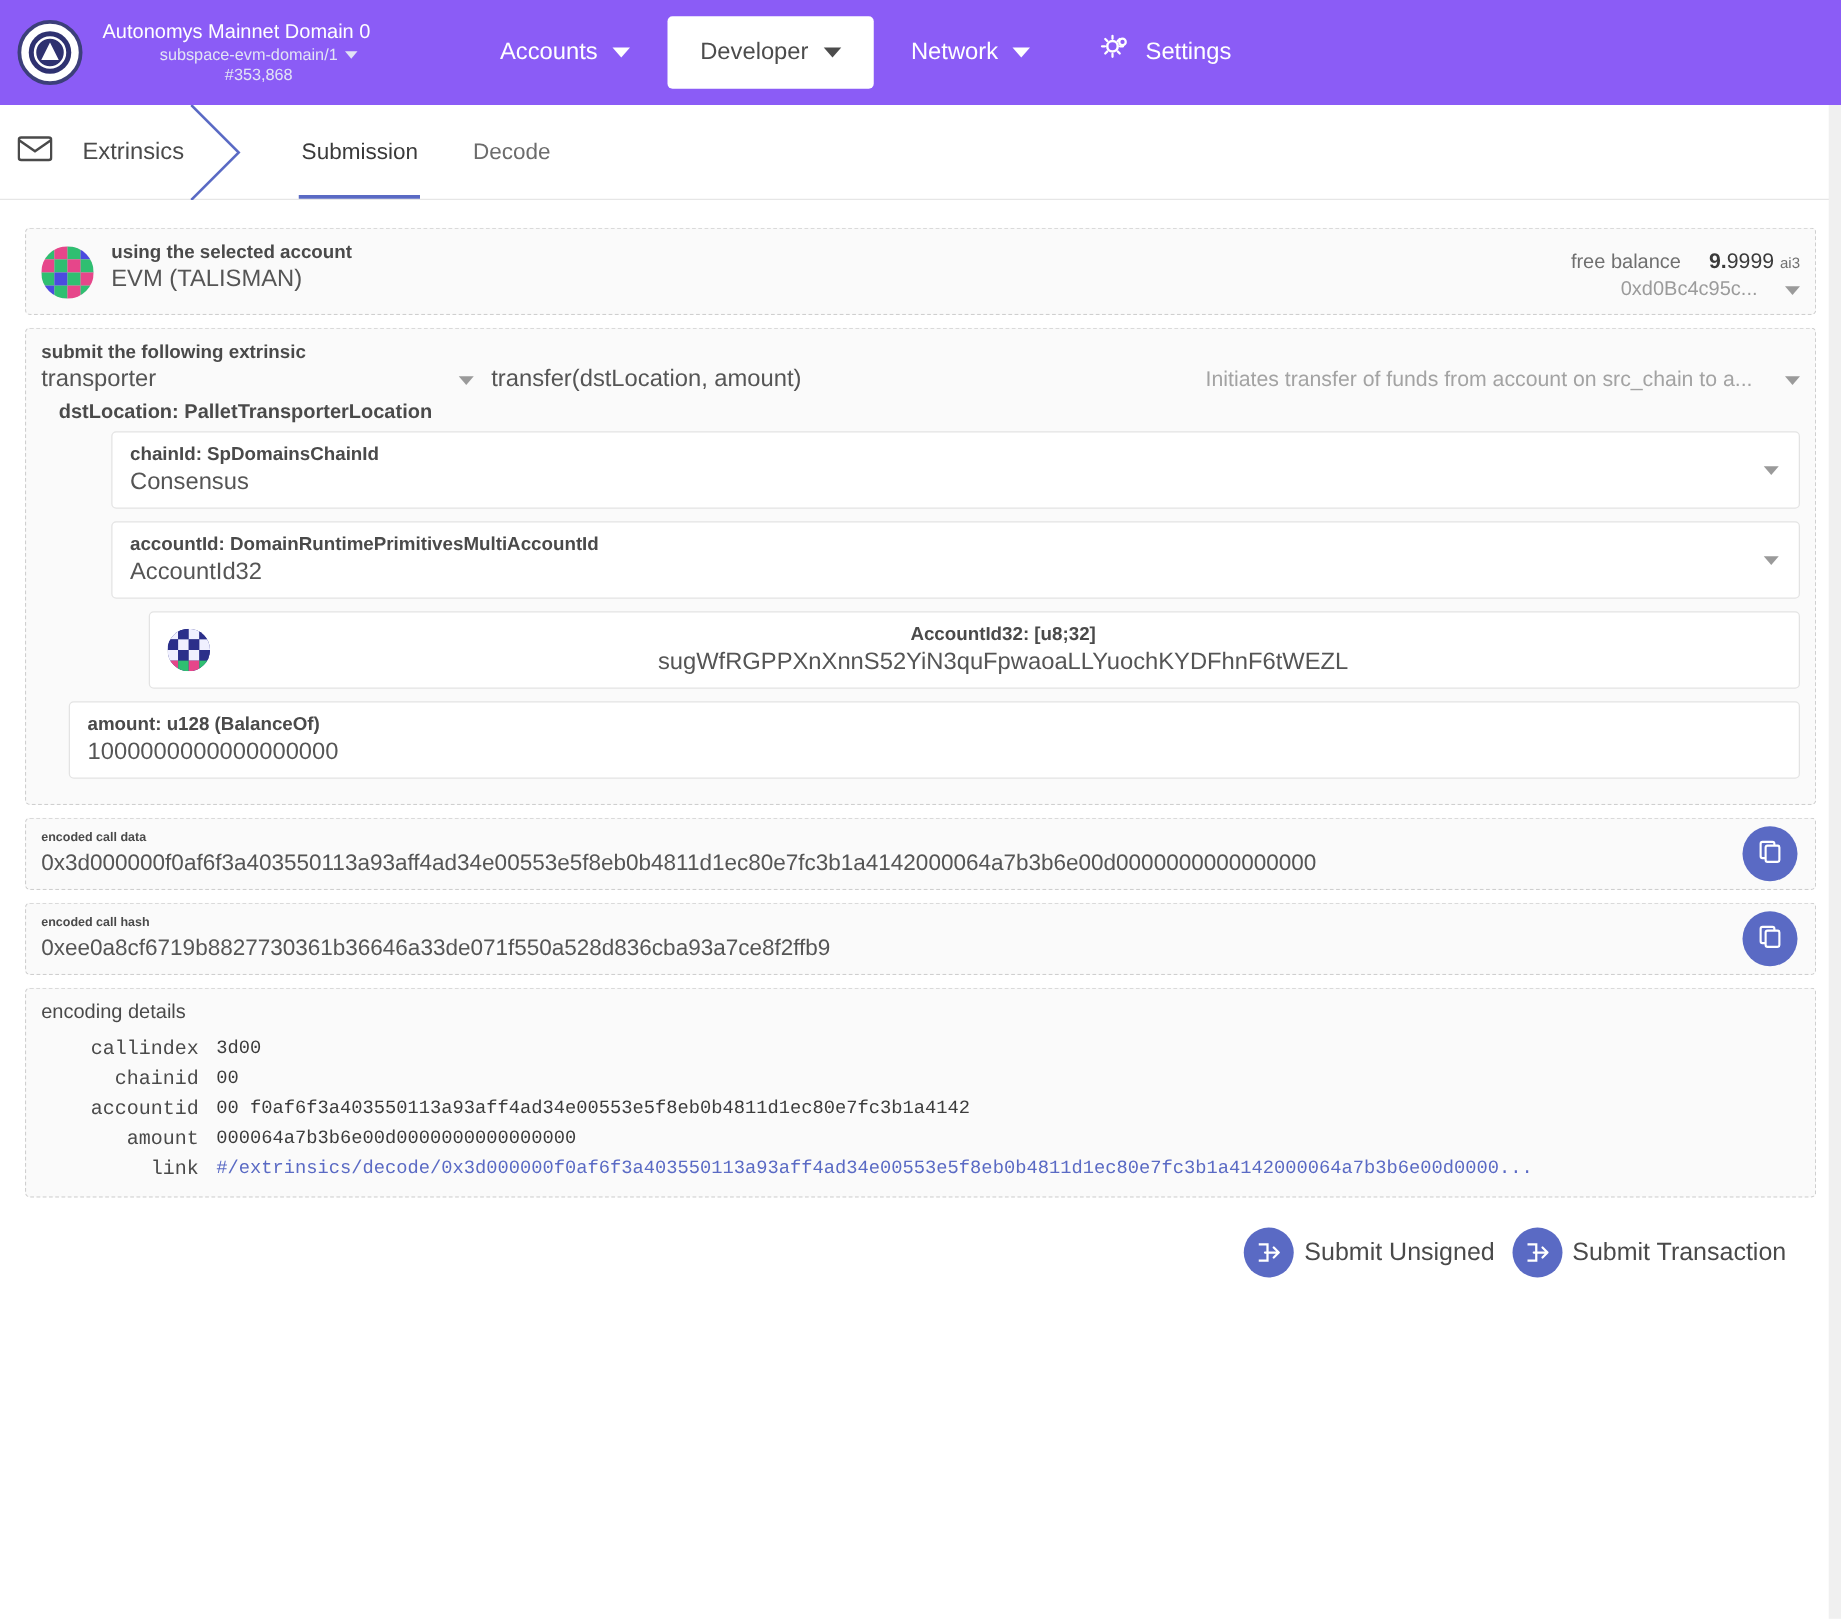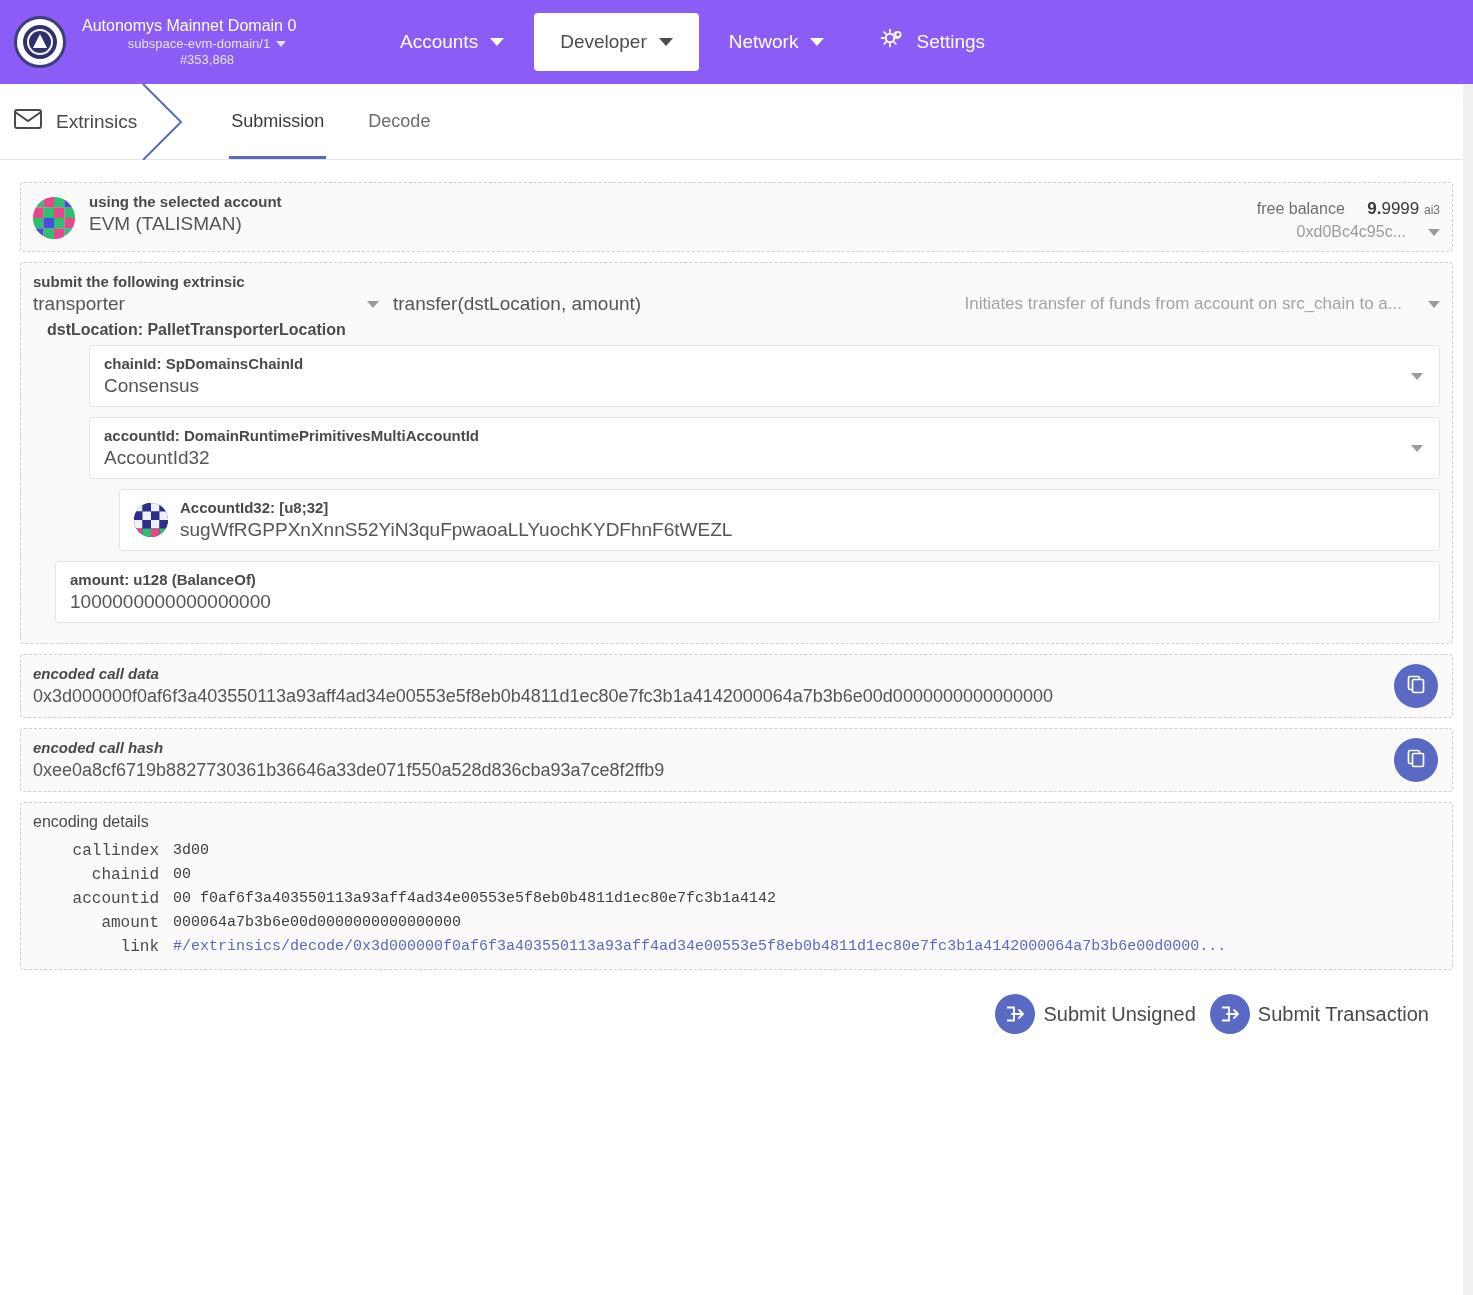--- a/index.html
+++ b/index.html
@@ -75,21 +75,21 @@
 
   
   .tabrow {
     height: 76px;
     display: flex;
     align-items: stretch;
     border-bottom: 1px solid #e6e6e6;
     position: relative;
   }
   .tab-title {
-    display: flex; align-items: center; gap: 14px;
+    display: flex; align-items: center; gap: 24px;
     padding: 0 26px 0 14px;
     font-size: 19px;
     color: #4a4a4a;
     position: relative;
   }
   .tab-title .arrowline {
     position: absolute;
     right: -22px; top: 0; bottom: 0;
     width: 44px;
   }
@@ -193,23 +193,23 @@
     border: 1px solid #e3e3e3;
     border-radius: 4px;
     padding: 9px 14px;
     margin-bottom: 10px;
     position: relative;
   }
   .whitebox .fieldlabel { font-weight: bold; }
   .whitebox .caret-grey { position: absolute; right: 16px; top: 50%; margin-top: -3px; }
 
   .nested { margin-left: 42px; }
-  .nested2 { margin-left: 30px; }
-
-  .codebox-label { font-size: 15px; font-weight: bold; color: #4a4a4a; margin-bottom: 4px; font-style: italic; }
+  .nested2 { margin-left: 30px; text-align: center; }
+
+  .codebox-label { font-size: 10px; font-weight: bold; color: #4a4a4a; margin-bottom: 4px; }
   .codeval {
     font-size: 18px; color: #555;
     word-break: break-all;
     padding-right: 70px;
   }
   .copybtn {
     position: absolute;
     right: 14px; top: 50%;
     transform: translateY(-50%);
     width: 44px; height: 44px;

